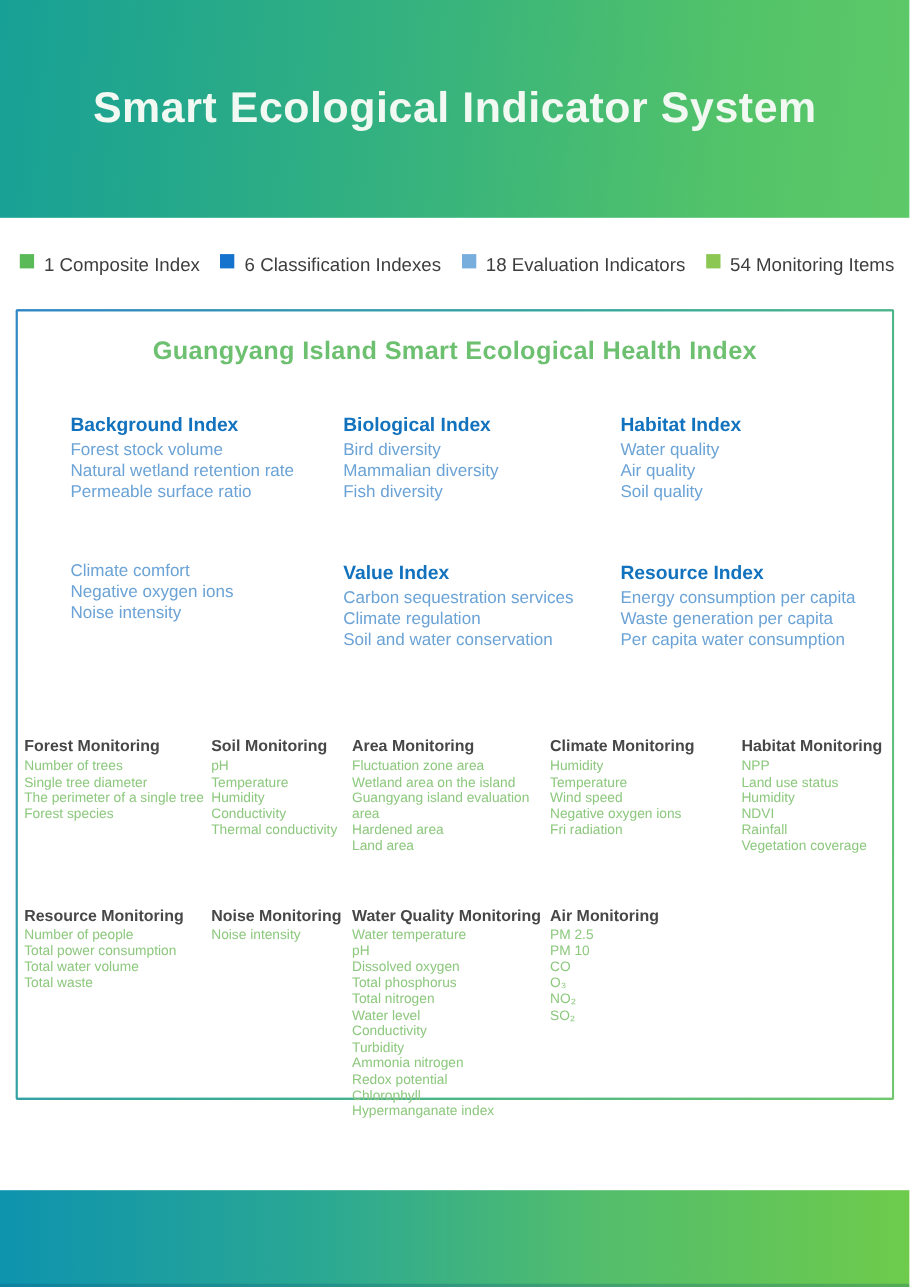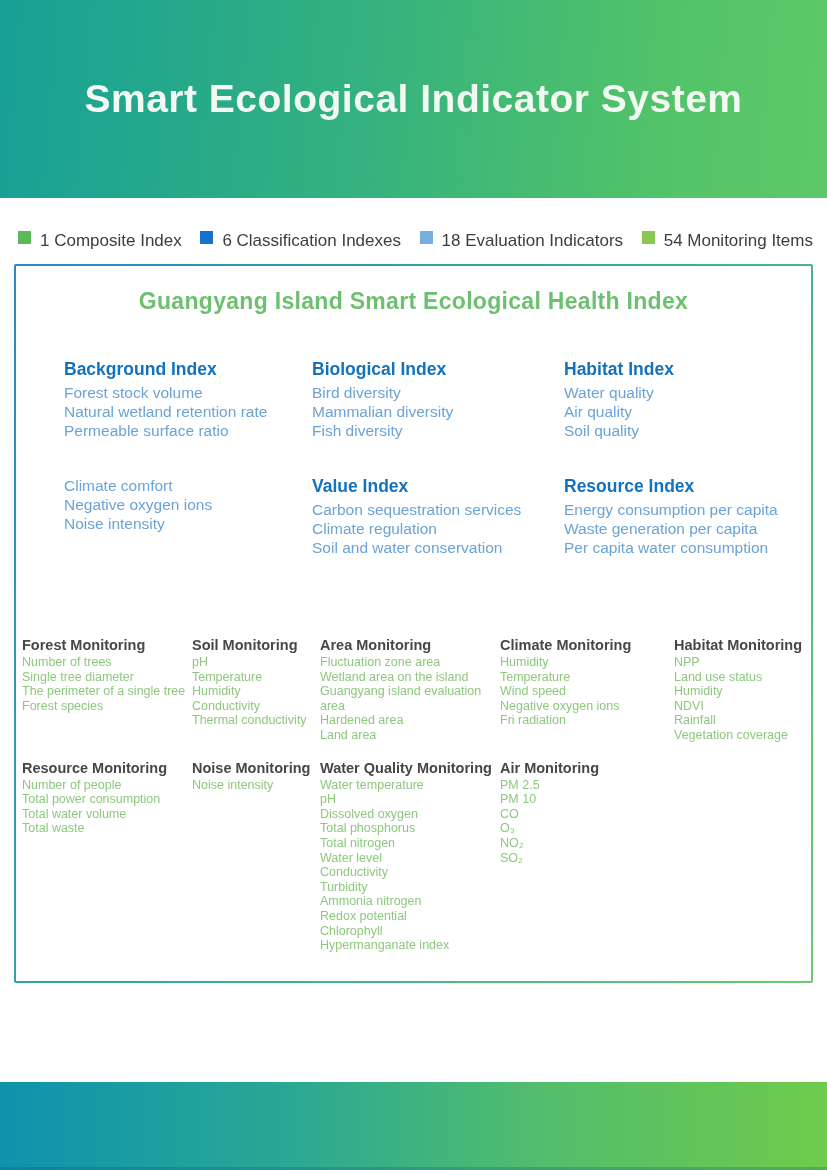--- a/index.html
+++ b/index.html
@@ -54,21 +54,21 @@
     width: 13px;
     height: 13px;
     flex: 0 0 13px;
   }
 
   
   .frame {
     position: absolute;
     left: 14px;
     right: 14px;
-    top: 264px;
+    top: 281px;
     height: 719px;
     border: 2px dashed transparent;
     border-radius: 2px;
     background:
       linear-gradient(#ffffff, #ffffff) padding-box,
       linear-gradient(120deg, #2e86c5 0%, #35a99a 45%, #6fc86e 100%) border-box;
   }
 
   .frame-title {
     margin-top: 22px;
@@ -77,21 +77,21 @@
     font-size: 23px;
     font-weight: bold;
     letter-spacing: 0.3px;
   }
 
   
   .class-grid {
     margin: 44px 0 0 48px;
     display: grid;
     grid-template-columns: 248px 252px auto;
-    row-gap: 36px;
+    row-gap: 53px;
   }
   .class-group-title {
     color: #1272bd;
     font-size: 17.5px;
     font-weight: bold;
     margin-bottom: 3px;
   }
   .class-group ul {
     list-style: none;
   }
@@ -99,21 +99,21 @@
     color: #6ba3d6;
     font-size: 15.5px;
     line-height: 19px;
   }
 
   
   .mon-grid {
     margin: 80px 0 0 6px;
     display: grid;
     grid-template-columns: 170px 128px 180px 174px auto;
-    row-gap: 17px;
+    row-gap: 48px;
   }
   .mon-group-title {
     color: #474747;
     font-size: 14.5px;
     font-weight: bold;
     margin-bottom: 2px;
   }
   .mon-group ul {
     list-style: none;
   }

